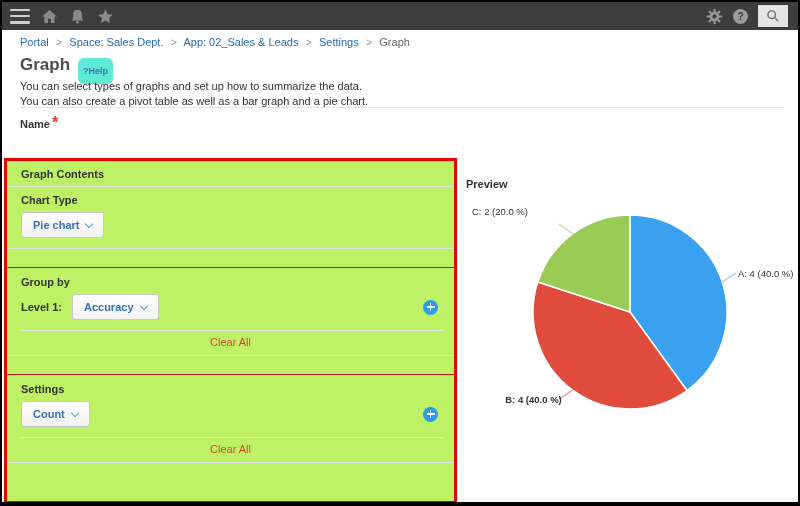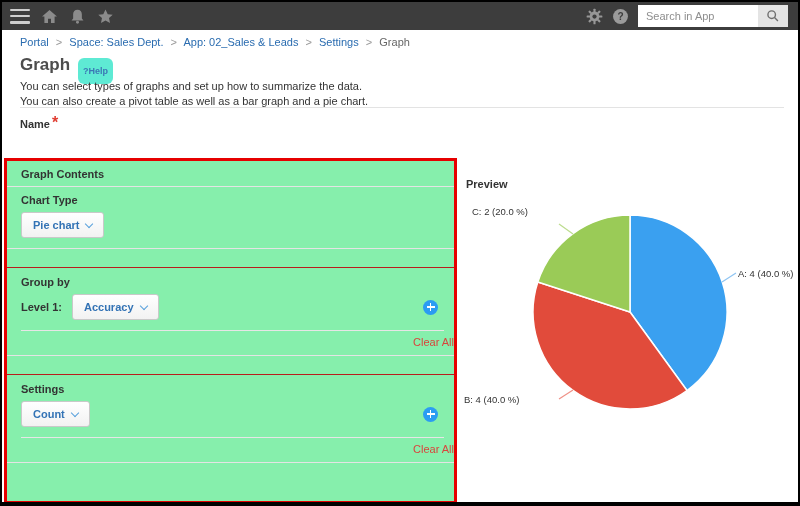--- a/index.html
+++ b/index.html
@@ -39,49 +39,49 @@
   .name-block { position:absolute; top:112px; left:18px; }
   .name-label { font-size:11px; font-weight:bold; color:#333; }
   .req { color:#e03c31; margin-left:2px; font-weight:bold; }
   .name-input {
     display:block; margin-top:5px; width:172px; height:20px; border:1px solid #b8b8b8; border-radius:2px;
     font-size:11px; padding:2px 6px; color:#333; font-family:"Liberation Sans","DejaVu Sans",sans-serif;
   }
   
   .highlight-panel {
     position:absolute; top:156px; left:2px; width:453px; height:346px;
-    border:3px solid #e60000; background:#86efac; overflow:hidden; z-index:2;
+    border:3px solid #e60000; background:#bef264; overflow:hidden; z-index:2;
   }
   .panel-header { padding:7px 14px 6px; font-size:11px; font-weight:bold; color:#333; border-bottom:1px solid #e4e4e4; }
   .section { border-bottom:1px solid #e4e4e4; padding-top:5px; }
   .section + .section { margin-top:18px; border-top:1px solid #b91c1c; padding-top:6px; }
   .sec-label { padding:2px 14px 0; font-size:11px; font-weight:bold; color:#333; }
   .sec-row { display:flex; align-items:center; margin:6px 16px 10px 14px; gap:8px; }
   .level-label { font-size:11px; font-weight:bold; color:#333; margin-right:2px; }
   .dd {
     display:inline-flex; align-items:center; justify-content:center; gap:7px; height:22px; padding:12px 11px;
     border:1px solid #c9c9c9; border-radius:3px; background:linear-gradient(#ffffff,#f2f2f2);
     color:#3373b5; font-size:11px; font-weight:bold; cursor:pointer;
     font-family:"Liberation Sans","DejaVu Sans",sans-serif;
   }
   .dd-wide { width:130px; justify-content:space-between; }
   .chev { width:6px; height:6px; border-right:1.5px solid #58a0dc; border-bottom:1.5px solid #58a0dc; transform:rotate(45deg); margin-top:-3px; flex:none; }
   .plus-btn { margin-left:auto; width:15px; height:15px; border-radius:50%; background:#2b9cf2; position:relative; cursor:pointer; border:none; flex:none; }
   .plus-btn::before, .plus-btn::after { content:""; position:absolute; background:#fff; }
   .plus-btn::before { left:3.5px; top:6.75px; width:8px; height:1.6px; }
   .plus-btn::after  { top:3.5px; left:6.75px; height:8px; width:1.6px; }
   .inner-divider { border-top:1px solid #e6e6e6; margin:0 10px 0 14px; }
-  .clear-row { text-align:right; padding:5px 0 7px; font-size:11px; }
+  .clear-row { text-align:center; padding:5px 24px 7px; font-size:11px; }
   .clear-link { color:#d9443c; cursor:pointer; }
   
   .preview-label { position:absolute; top:176px; left:464px; font-size:11px; font-weight:bold; color:#333; }
   .pie-svg { position:absolute; left:478px; top:192px; }
   .pie-label { position:absolute; font-size:9.5px; color:#333; white-space:nowrap; }
   .lbl-a { left:736px; top:266px; }
-  .lbl-b { left:462px; top:392px; width:85px; text-align:left; }
+  .lbl-b { left:489px; top:392px; width:85px; text-align:center;font-weight:bold; }
   .lbl-c { left:470px; top:204px; width:85px; text-align:left; }
 </style>
 </head>
 <body>
 
 <div class="screen">
 
   <div class="topbar">
     <div class="tb-left">
       <div class="hamburger">
@@ -113,21 +113,20 @@
           <rect x="7" y="0.6" width="2" height="3.2" rx="0.6" transform="rotate(315 8 8)"></rect>
           <circle cx="8" cy="8" r="4.6"></circle>
         </g>
         <circle cx="8" cy="8" r="2" fill="#3d3d3d"></circle>
       </svg>
       <svg class="tb-icon" viewBox="0 0 16 16">
         <circle cx="8" cy="8" r="7" fill="#9b9b9b"></circle>
         <text x="8" y="11.6" text-anchor="middle" font-size="9.5" font-weight="bold" fill="#3d3d3d">?</text>
       </svg>
       <div class="searchwrap">
-        <input type="text" placeholder="Search in App" style="">
         <button class="search-btn">
           <svg width="14" height="14" viewBox="0 0 16 16">
             <circle cx="6.5" cy="6.5" r="4.3" fill="none" stroke="#6f6f6f" stroke-width="1.6"></circle>
             <line x1="9.8" y1="9.8" x2="13.6" y2="13.6" stroke="#6f6f6f" stroke-width="1.6"></line>
           </svg>
         </button>
       </div>
     </div>
   </div>
 

